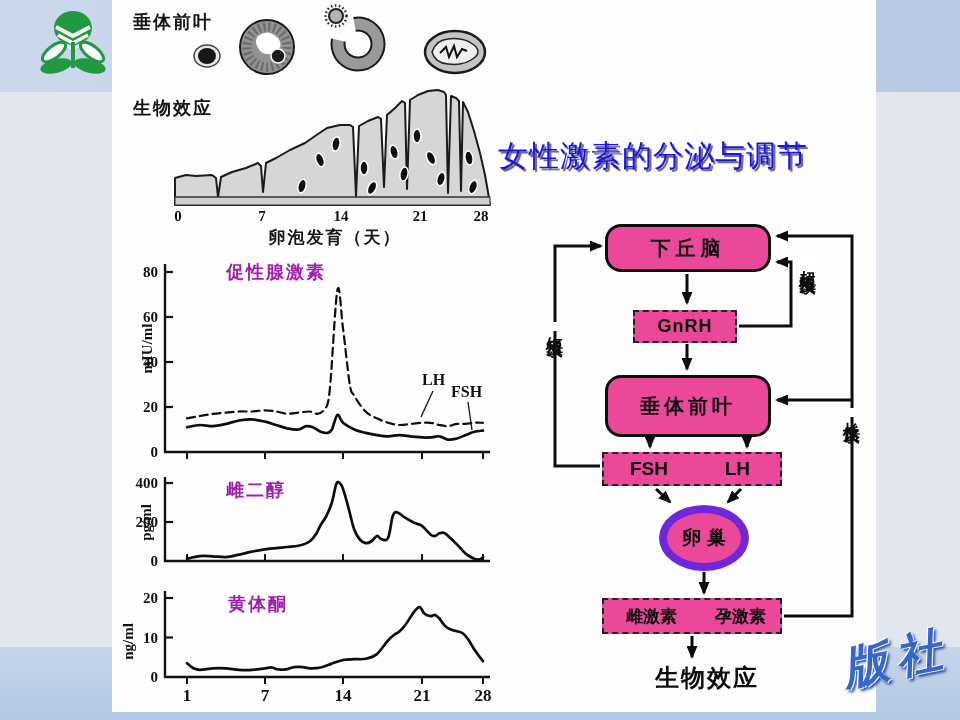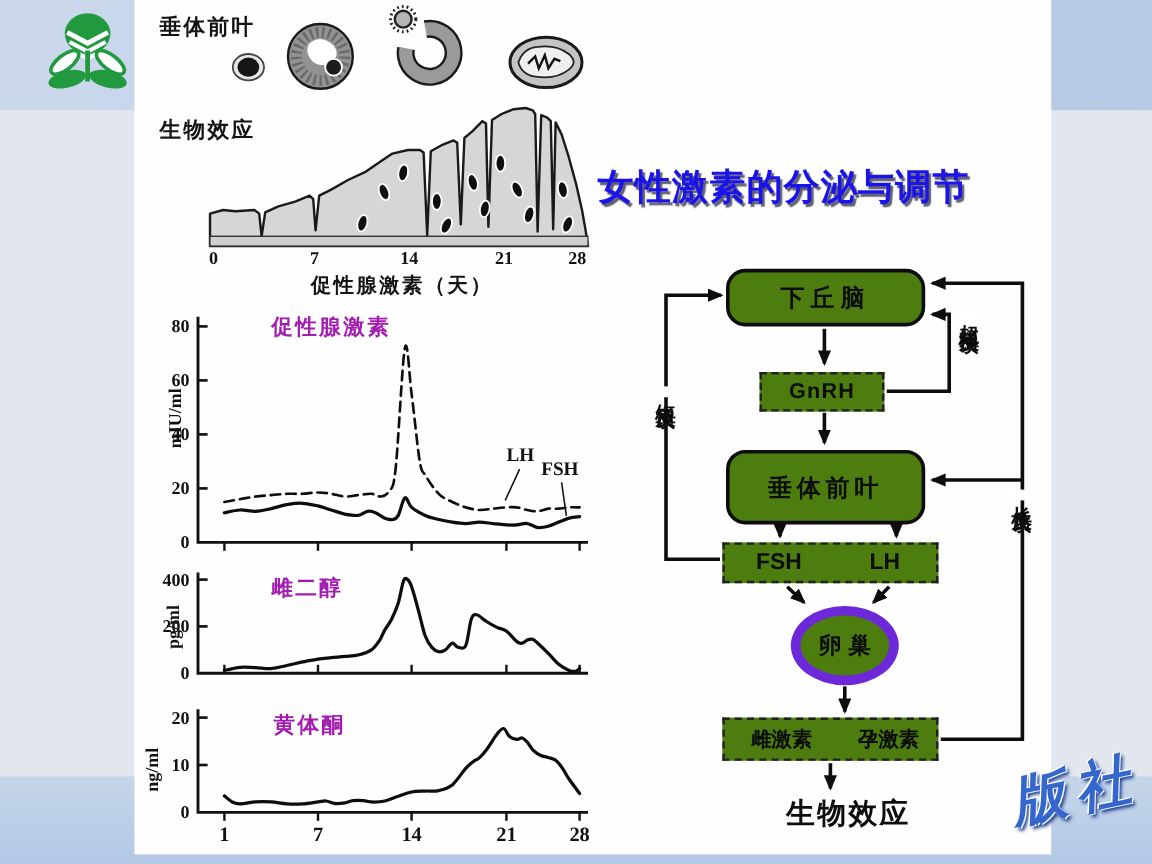--- a/index.html
+++ b/index.html
@@ -10,23 +10,23 @@
   .band-mid{position:absolute;left:0;top:92px;width:960px;height:555px;background:#e1e6ef;}
   .band-bottom{position:absolute;left:0;top:647px;width:960px;height:73px;
     background:linear-gradient(to bottom,#c6d6ea,#b2c8e4);}
   .panel{position:absolute;left:112px;top:0;width:764px;height:712px;background:#fefefe;}
   .abs{position:absolute;}
   .cjk-label{font-weight:bold;color:#141414;letter-spacing:2px;font-size:18px;}
   .chart-title{font-weight:bold;color:#a21caf;letter-spacing:2px;font-size:18px;margin-left:40px;}
   .num-label{font-family:"Liberation Serif",serif;font-weight:bold;color:#111;font-size:15px;}
   .yunit{font-family:"Liberation Serif",serif;font-weight:bold;color:#111;font-size:15px;
          width:80px;text-align:center;transform:rotate(-90deg);}
-  .slide-title{font-size:30px;font-weight:bold;color:#1a13ea;letter-spacing:1px;
+  .slide-title{font-size:30px;font-weight:normal;color:#1a13ea;letter-spacing:1px;
          text-shadow:2px 2px 1px #5f5f6e;white-space:nowrap;}
-  .fbox{position:absolute;background:#4d7c0f;display:flex;align-items:center;justify-content:center;
+  .fbox{position:absolute;background:#ec4899;display:flex;align-items:center;justify-content:center;
         font-weight:bold;color:#0d0d0d;box-sizing:border-box;z-index:3;}
   .solidbox{border:3px solid #0d0d0d;border-radius:16px;font-size:20px;letter-spacing:5px;}
   .dashbox{border:2px dashed #222;}
   .vlabel{position:absolute;writing-mode:vertical-rl;font-weight:bold;font-size:17px;
           letter-spacing:3px;color:#0d0d0d;background:#fff;z-index:3;line-height:20px;}
   .curve-note{font-family:"Liberation Serif",serif;font-weight:bold;font-size:16px;color:#111;}
   .watermark{font-family:"Liberation Serif",serif;font-style:italic;font-weight:bold;
       font-size:46px;letter-spacing:8px;color:#3566cc;transform:rotate(-12deg);
       text-shadow:-1px -1px 0 #fff,1px 1px 0 #e8f0ff,2px 3px 3px #1d3f8c;z-index:4;}
   svg text.num{font:bold 15px "Liberation Serif",serif;fill:#111;}
@@ -185,21 +185,21 @@
 </svg>
 
 <div class="abs cjk-label" style="left:133px;top:10px;z-index:3;">垂体前叶</div>
 <div class="abs cjk-label" style="left:133px;top:96px;z-index:3;">生物效应</div>
 
 <div class="abs num-label" style="left:168px;top:208px;width:20px;text-align:center;z-index:3;">0</div>
 <div class="abs num-label" style="left:252px;top:208px;width:20px;text-align:center;z-index:3;">7</div>
 <div class="abs num-label" style="left:331px;top:208px;width:20px;text-align:center;z-index:3;">14</div>
 <div class="abs num-label" style="left:410px;top:208px;width:20px;text-align:center;z-index:3;">21</div>
 <div class="abs num-label" style="left:471px;top:208px;width:20px;text-align:center;z-index:3;">28</div>
-<div class="abs cjk-label" style="left:225px;top:226px;width:220px;text-align:center;font-size:17px;z-index:3;">促性腺激素（天）</div>
+<div class="abs cjk-label" style="left:225px;top:226px;width:220px;text-align:center;font-size:17px;z-index:3;">卵泡发育（天）</div>
 
 <div class="abs slide-title" style="left:498px;top:136px;z-index:3;">女性激素的分泌与调节</div>
 
 <div class="abs chart-title" style="left:186px;top:260px;z-index:3;">促性腺激素</div>
 <div class="abs chart-title" style="left:186px;top:478px;z-index:3;">雌二醇</div>
 <div class="abs chart-title" style="left:188px;top:592px;z-index:3;">黄体酮</div>
 
 <div class="abs yunit" style="left:107px;top:340px;z-index:3;">mIU/ml</div>
 <div class="abs yunit" style="left:106px;top:514px;z-index:3;">pg/ml</div>
 <div class="abs yunit" style="left:88px;top:633px;z-index:3;">ng/ml</div>

